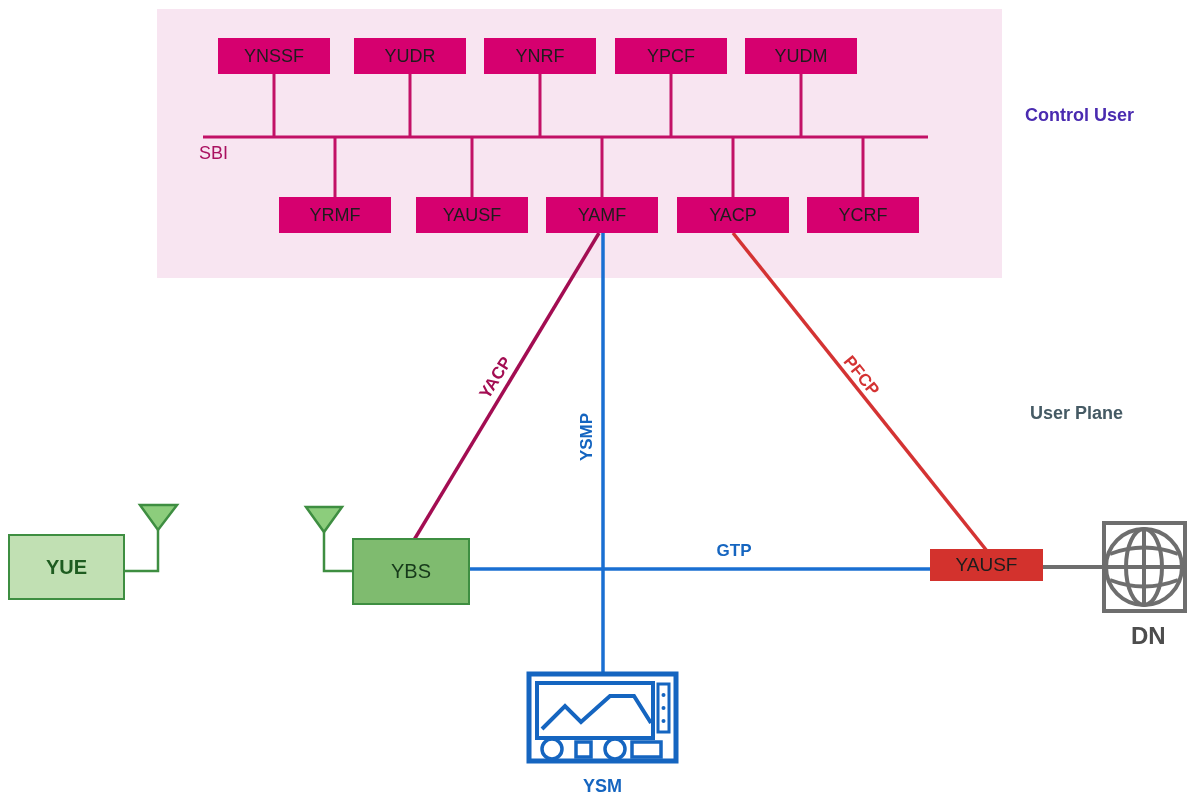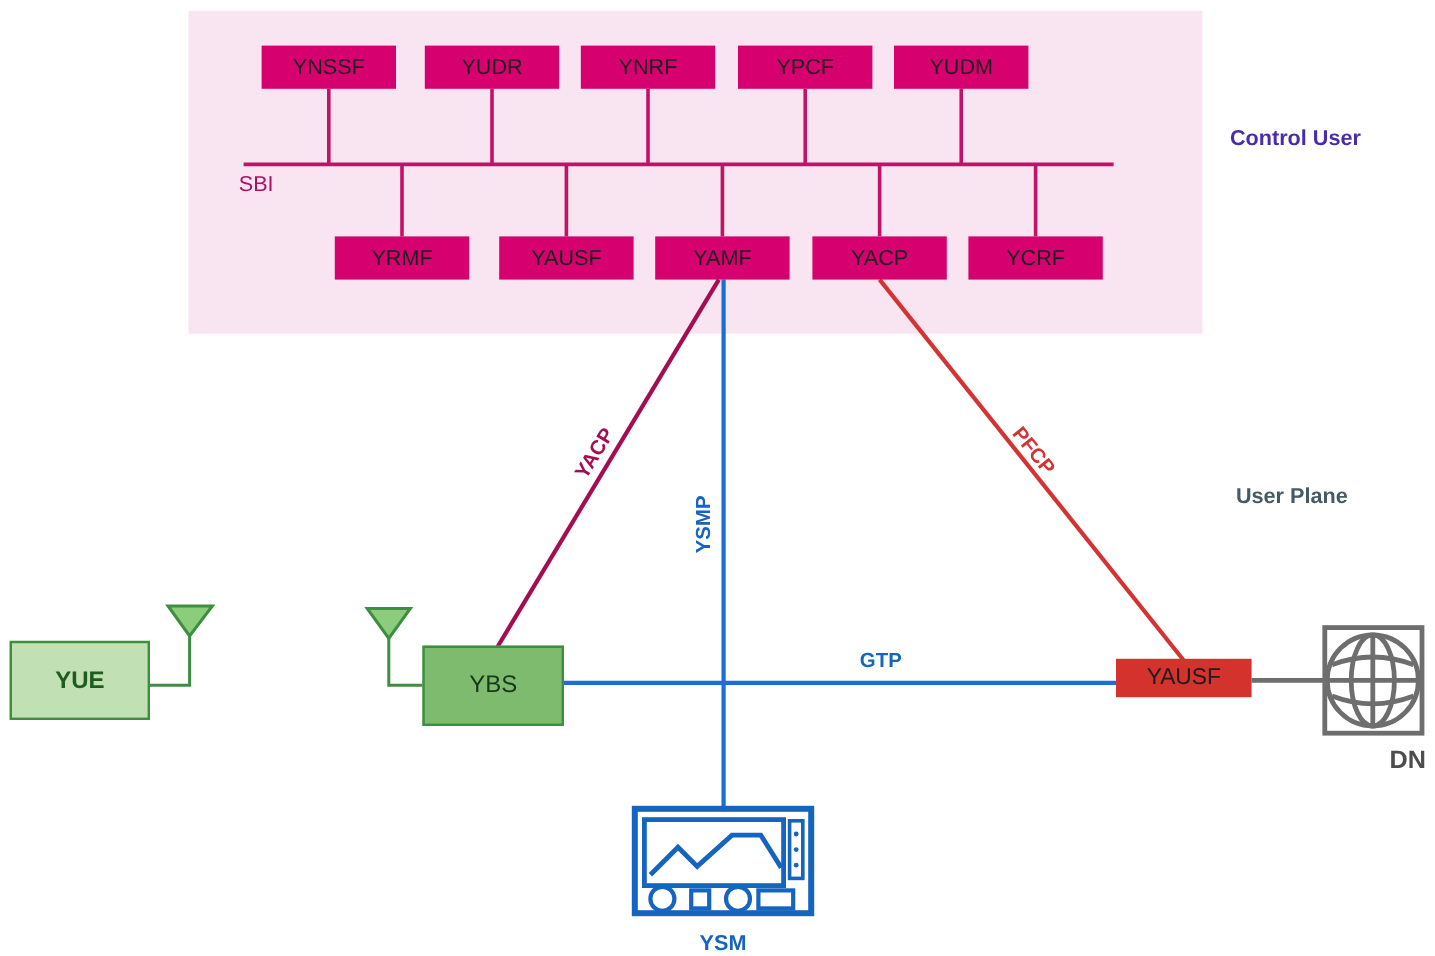--- a/index.html
+++ b/index.html
@@ -41,21 +41,21 @@
     background:var(--yue-fill,#c1e0b3);border:2.5px solid var(--green-border,#3e8e41);
     color:var(--green-text,#1e5c20);font-size:20px;font-weight:bold;
     display:flex;align-items:center;justify-content:center;}
   #ybs-box{position:absolute;left:352px;top:538px;width:114px;height:63px;
     background:var(--ybs-fill,#7fbb6f);border:2.5px solid var(--green-border,#2f7a33);
     color:#16391a;font-size:20px;font-weight:normal;
     display:flex;align-items:center;justify-content:center;}
   #yupf-box{position:absolute;left:930px;top:549px;width:113px;height:32px;
     background:var(--yupf-fill,#d3322d);color:#1d1d1d;font-size:19px;
     display:flex;align-items:center;justify-content:center;}
-  #dn-label{left:1131px;top:622px;font-size:21px;font-weight:bold;color:var(--dn-text,#4d4d4d);margin-left:27px;}
+  #dn-label{left:1131px;top:622px;font-size:24px;font-weight:bold;color:var(--dn-text,#4d4d4d);}
   #ysm-label{left:583px;top:776px;font-size:18px;font-weight:bold;color:var(--blue-text,#1565c0);}
 </style>
 </head>
 <body>
 
 <div id="stage">
 
   <div id="panel"></div>
 
   <svg id="wires" viewBox="0 0 1196 797" xmlns="http://www.w3.org/2000/svg">

